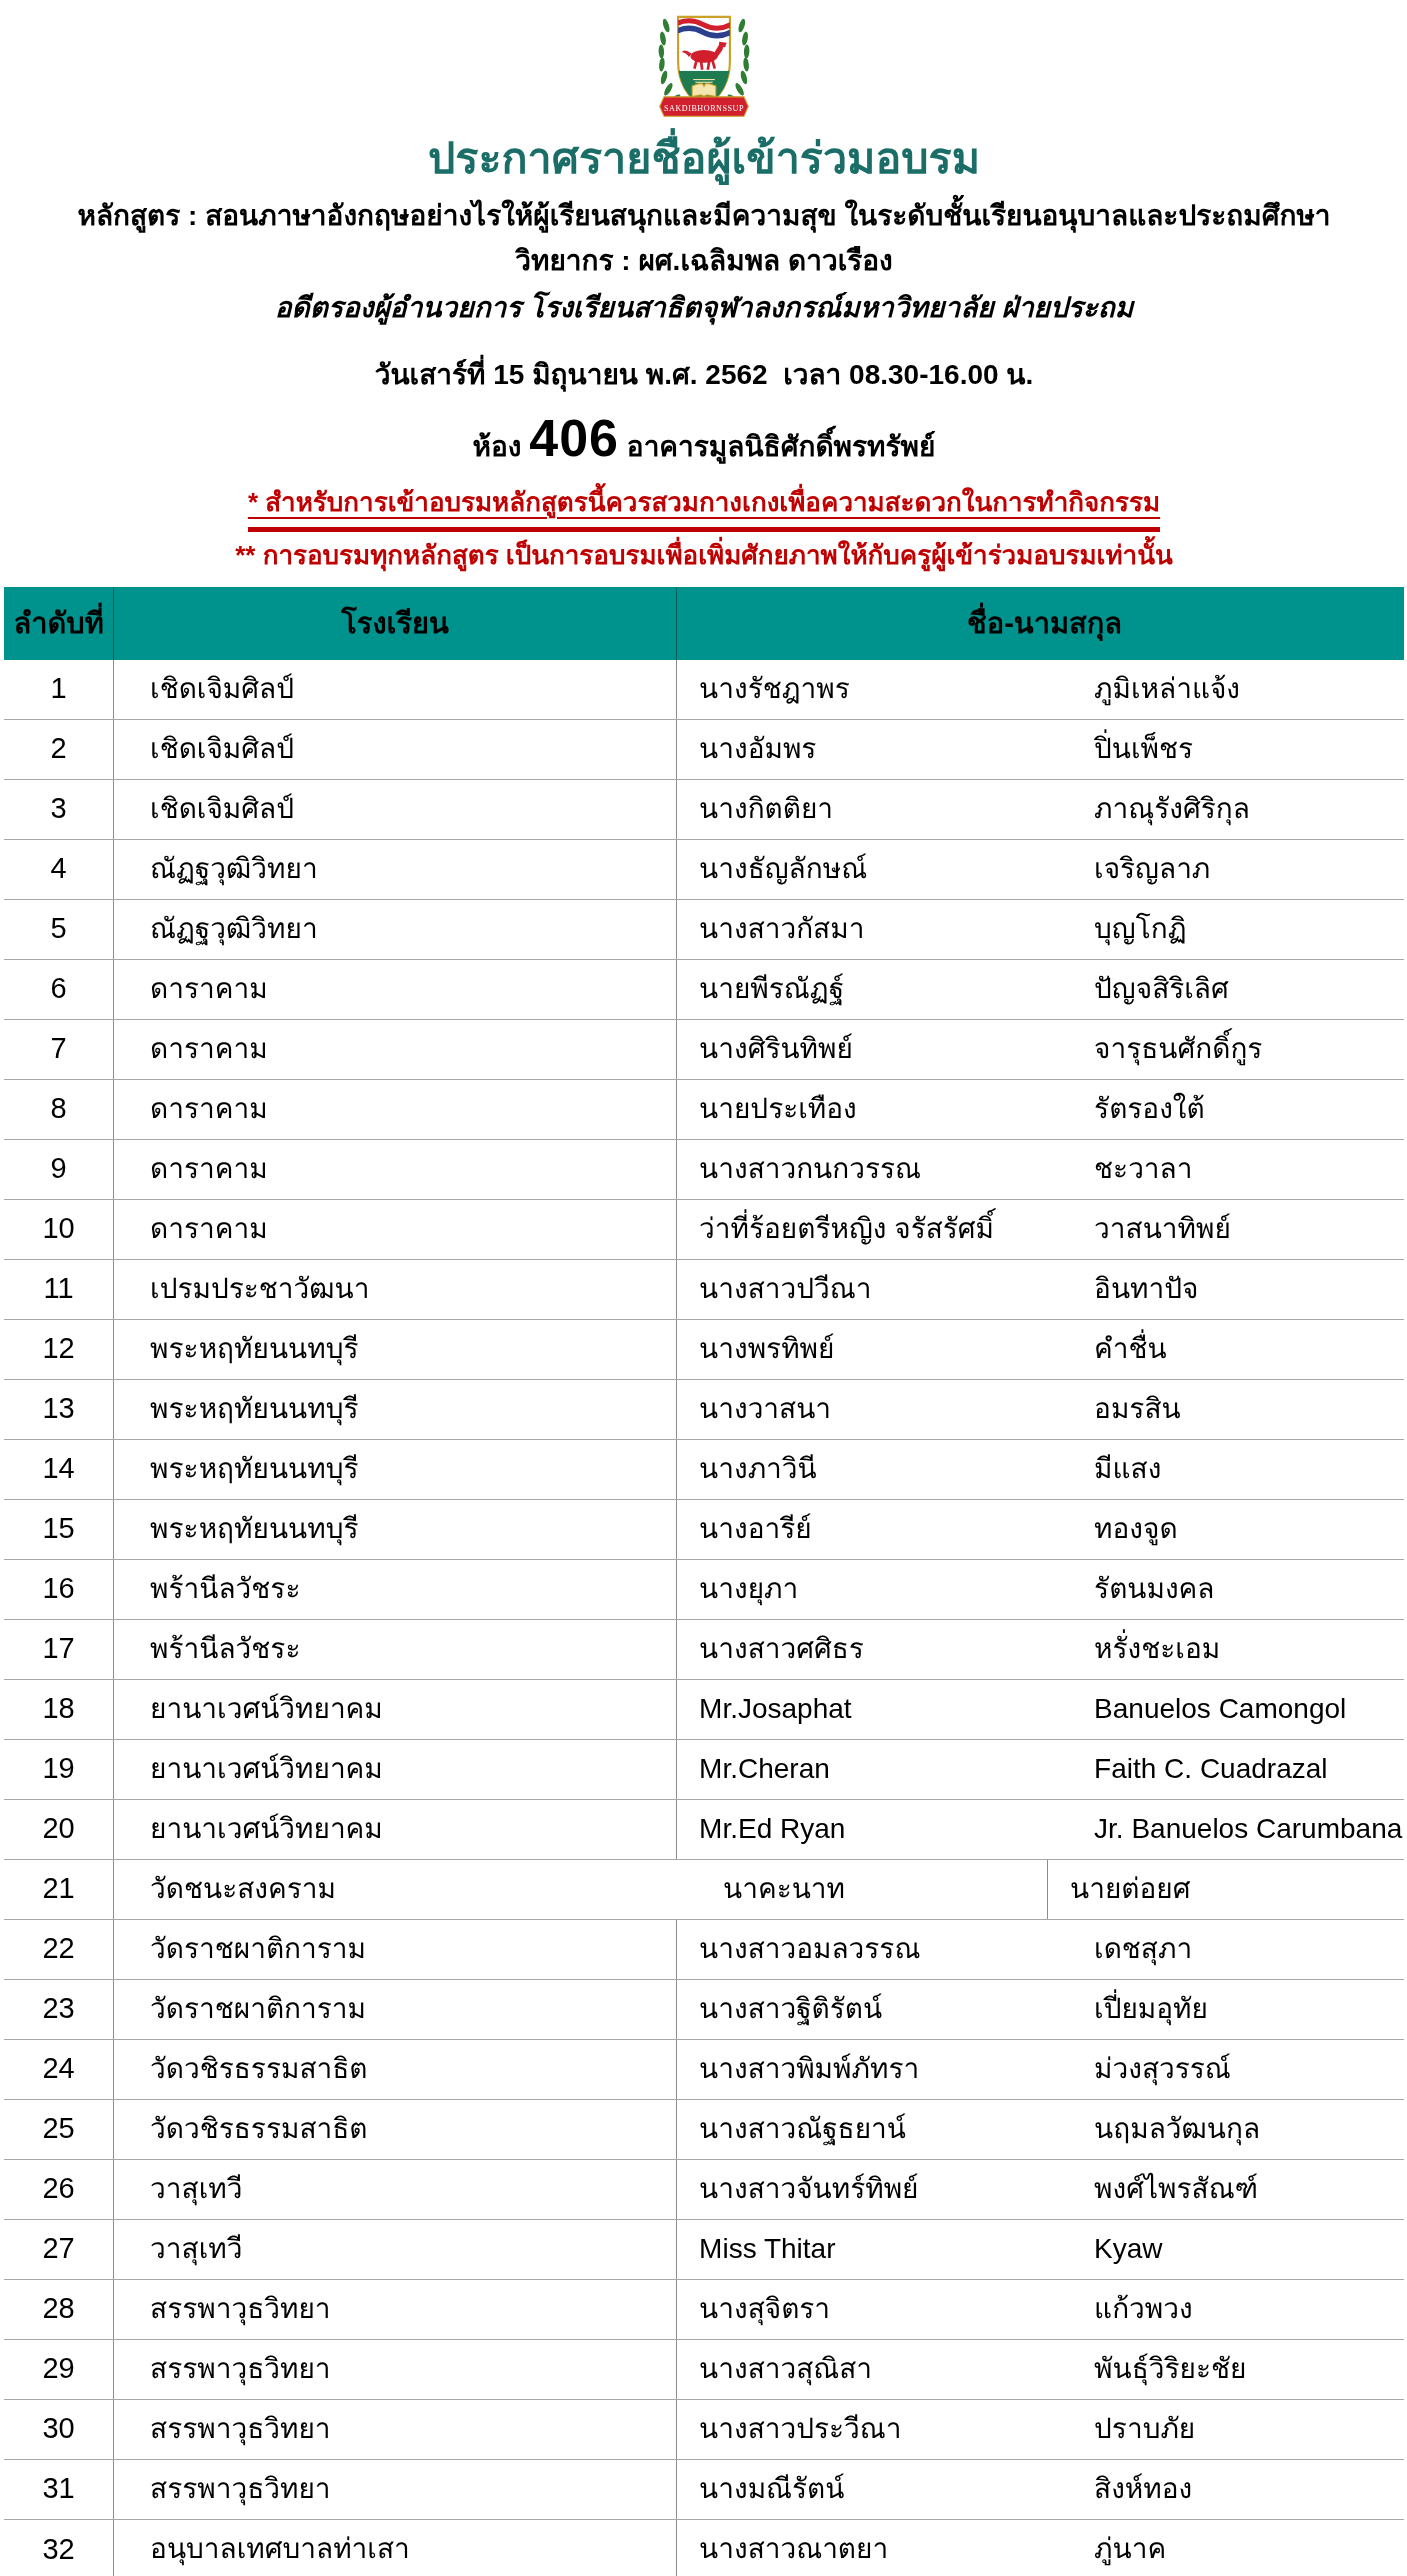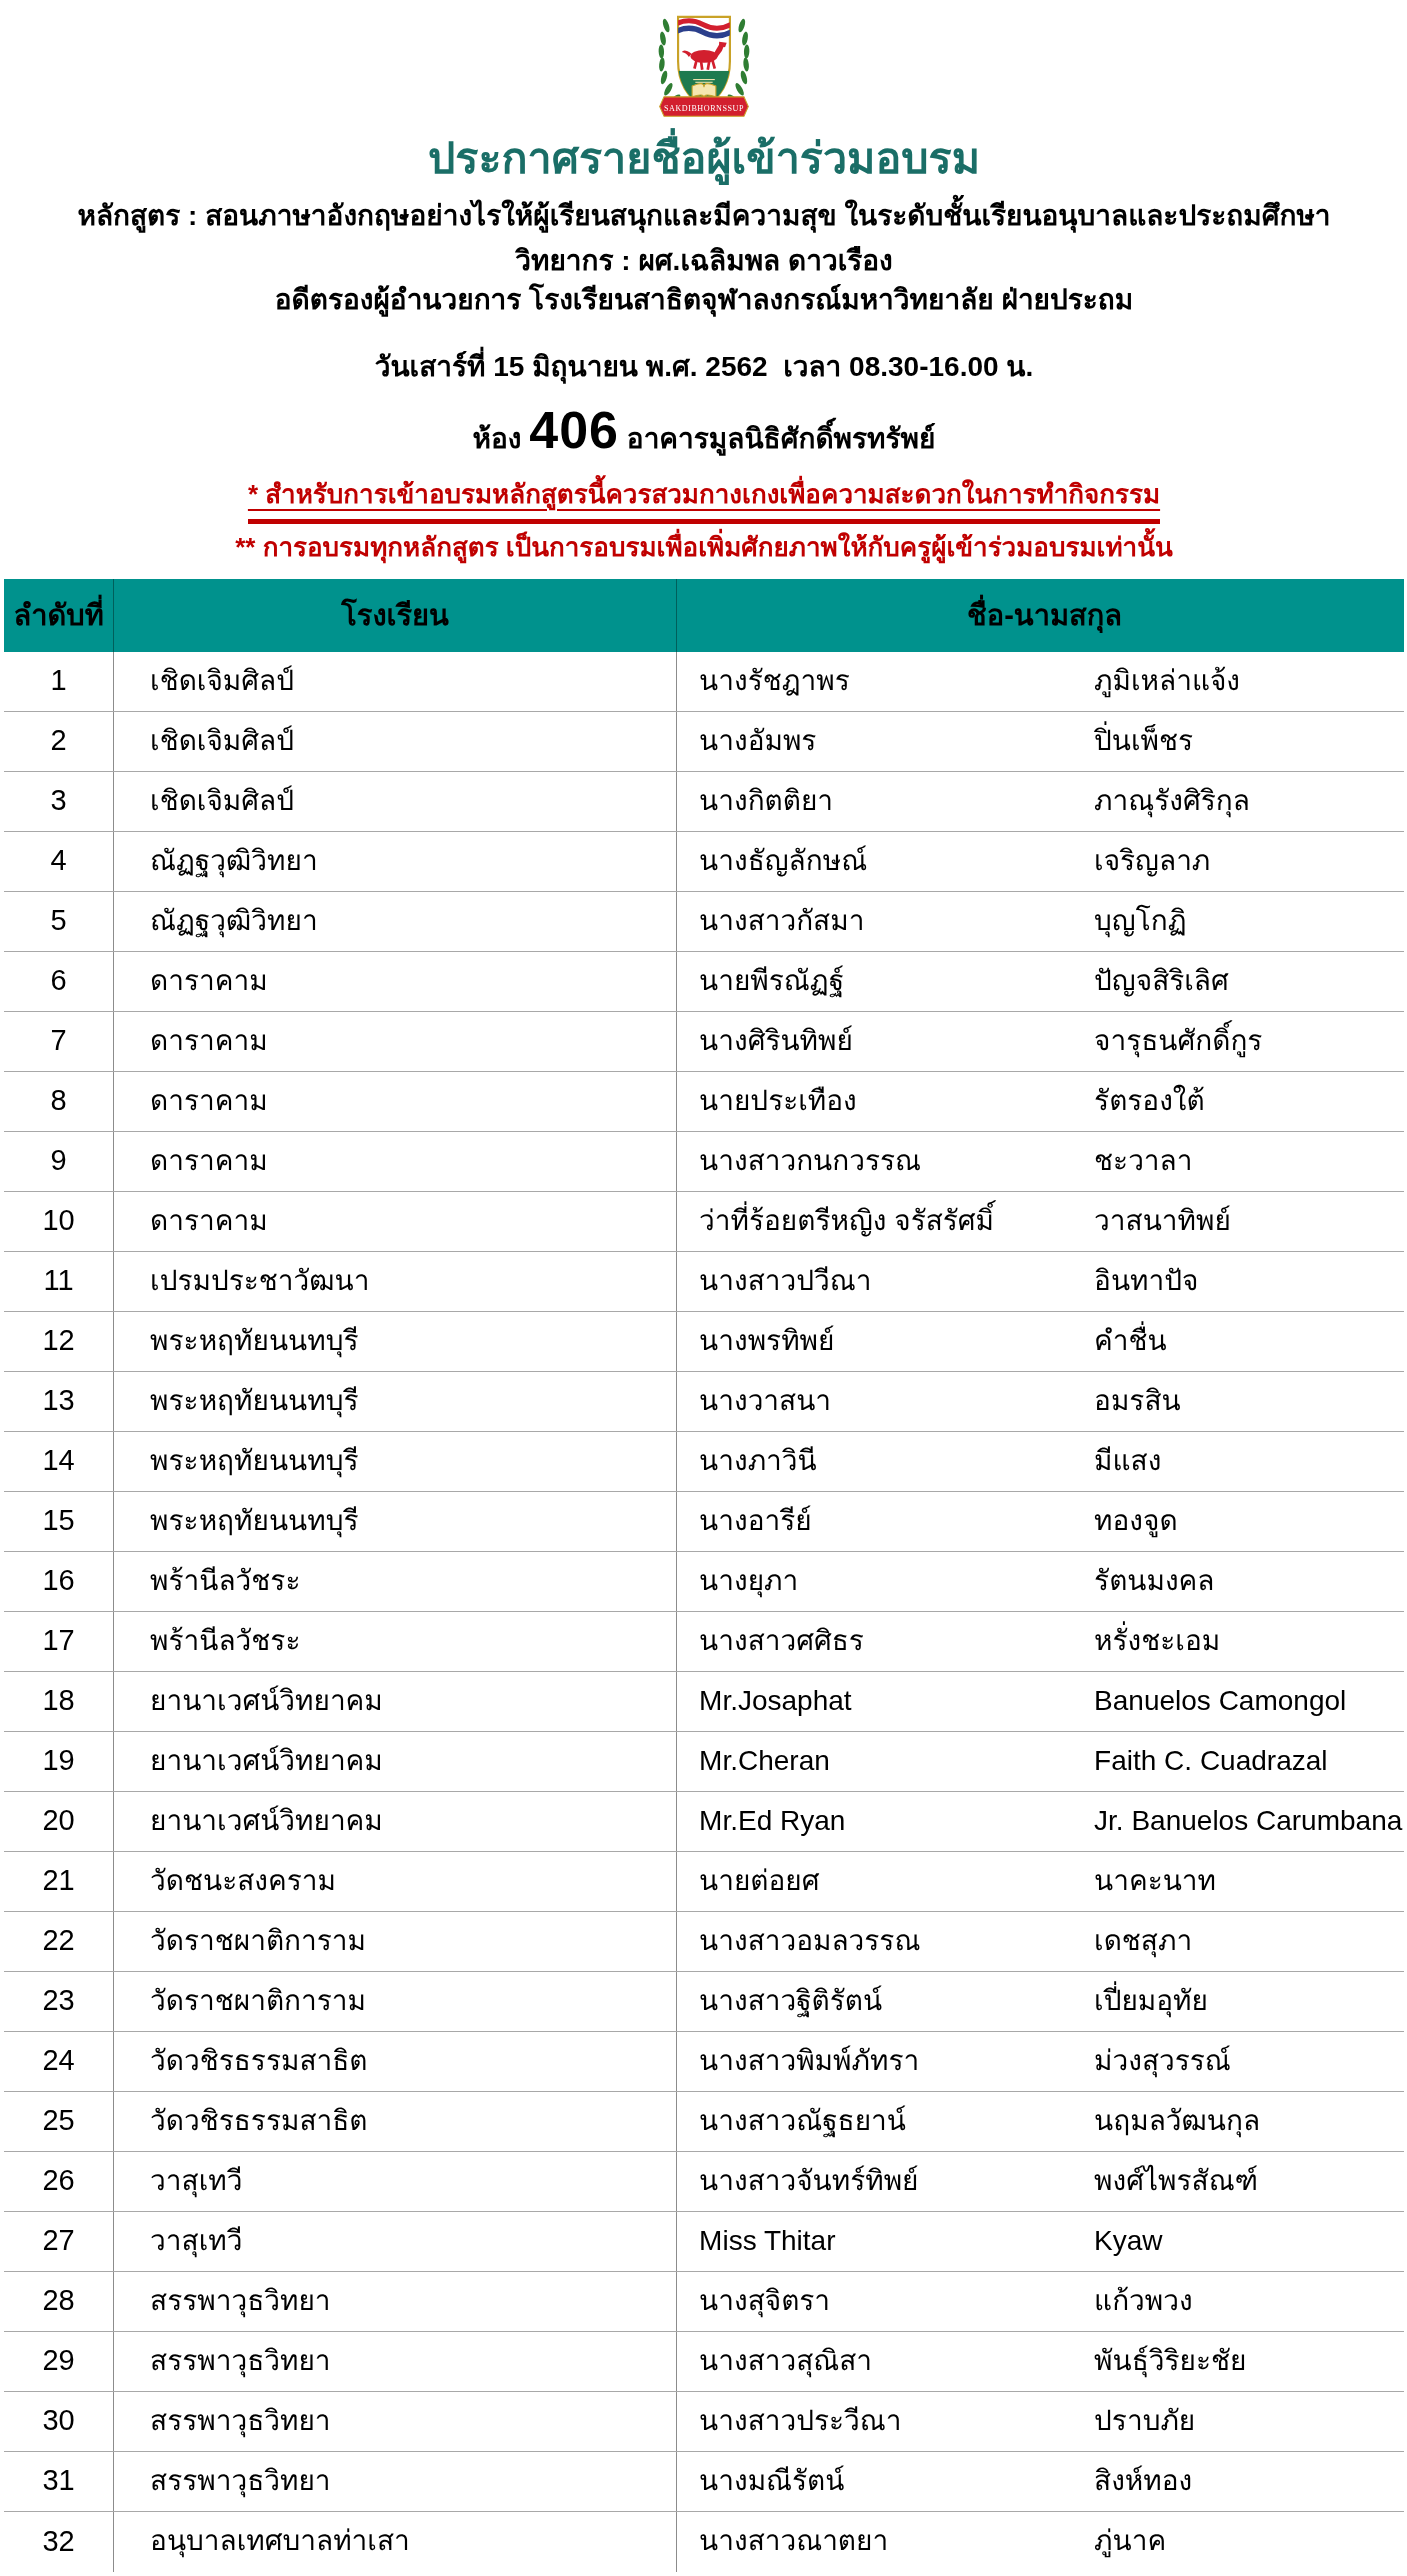--- a/index.html
+++ b/index.html
@@ -24,21 +24,21 @@
   .top-section{text-align:center;}
   .logo-wrap{width:108px;height:120px;margin:5.2px auto 0;}
   .doc-title{
     margin-top:6.2px;
     font-size:43px;font-weight:700;color:var(--title-teal);
     line-height:1.3;
   }
   .info-line{font-size:28px;font-weight:600;line-height:1.26;}
   .line-course{margin-top:10.3px;}
   .line-speaker{margin-top:9.8px;}
-  .line-speaker-title{margin-top:4px;}
+  .line-speaker-title{margin-top:12px;font-style:italic;}
   .line-datetime{margin-top:32px;}
   .line-room{margin-top:13.4px;font-size:28px;font-weight:600;line-height:64px;}
   .room-number{font-size:52px;font-weight:700;letter-spacing:1px;}
   .note{color:var(--note-red);font-size:26px;font-weight:600;line-height:1.25;}
   .note-1{margin-top:7.2px;}
   .note-1 .underlined{
     display:inline-block;
     text-decoration:underline;
     text-decoration-thickness:1.5px;
     text-underline-offset:6.2px;
@@ -292,22 +292,22 @@
   <div class="tr">
     <div class="td c-no">20</div>
     <div class="td c-school">ยานาเวศน์วิทยาคม</div>
     <div class="td c-first">Mr.Ed Ryan</div>
     <div class="td c-last">Jr. Banuelos Carumbana</div>
   </div>
 
   <div class="tr">
     <div class="td c-no">21</div>
     <div class="td c-school">วัดชนะสงคราม</div>
+    <div class="td c-last">นาคะนาท</div>
     <div class="td c-first">นายต่อยศ</div>
-    <div class="td c-last">นาคะนาท</div>
   </div>
 
   <div class="tr">
     <div class="td c-no">22</div>
     <div class="td c-school">วัดราชผาติการาม</div>
     <div class="td c-first">นางสาวอมลวรรณ</div>
     <div class="td c-last">เดชสุภา</div>
   </div>
 
   <div class="tr">

